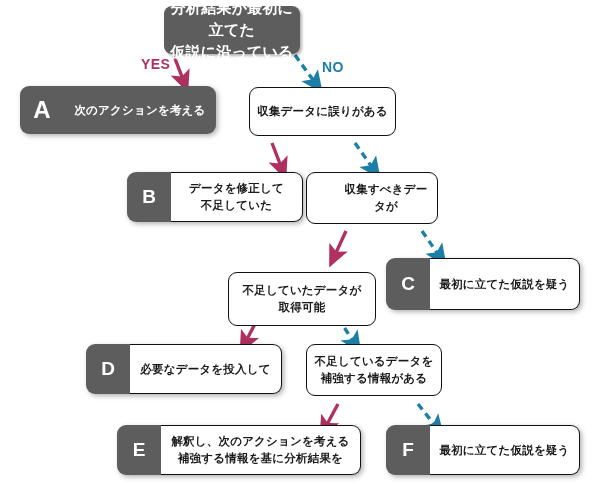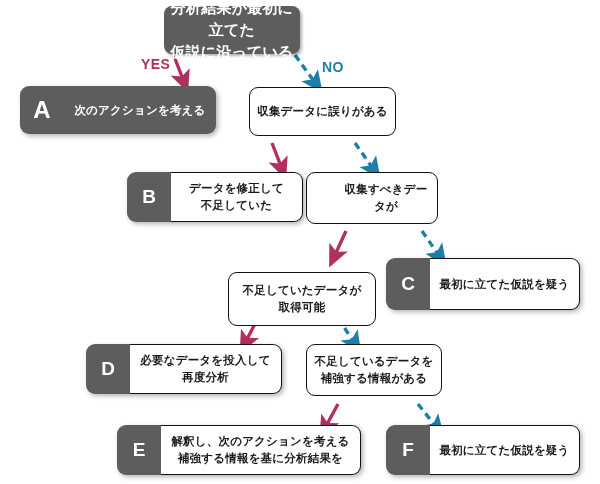--- a/index.html
+++ b/index.html
@@ -170,21 +170,20 @@
         <div>最初に立てた仮説を疑う</div>
       </div>
     </div>
   </div>
 
   <div class="node result" style="left:86px;top:344px;width:196px;height:50px;">
     <div class="badge">D</div>
     <div class="body">
       <div class="txt">
         <div>必要なデータを投入して</div>
-        <div>再度分析</div>
       </div>
     </div>
   </div>
 
   <div class="node qbox" style="left:306px;top:344px;width:136px;height:52px;">
     <div class="txt">
       <div>不足しているデータを</div>
       <div>補強する情報がある</div>
     </div>
   </div>

